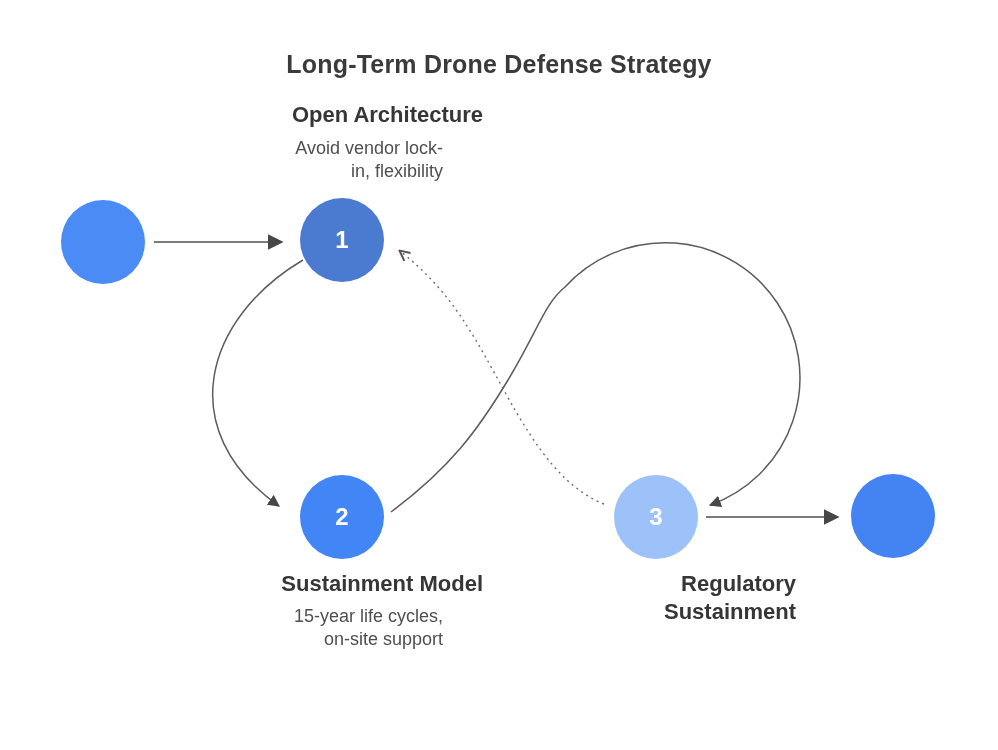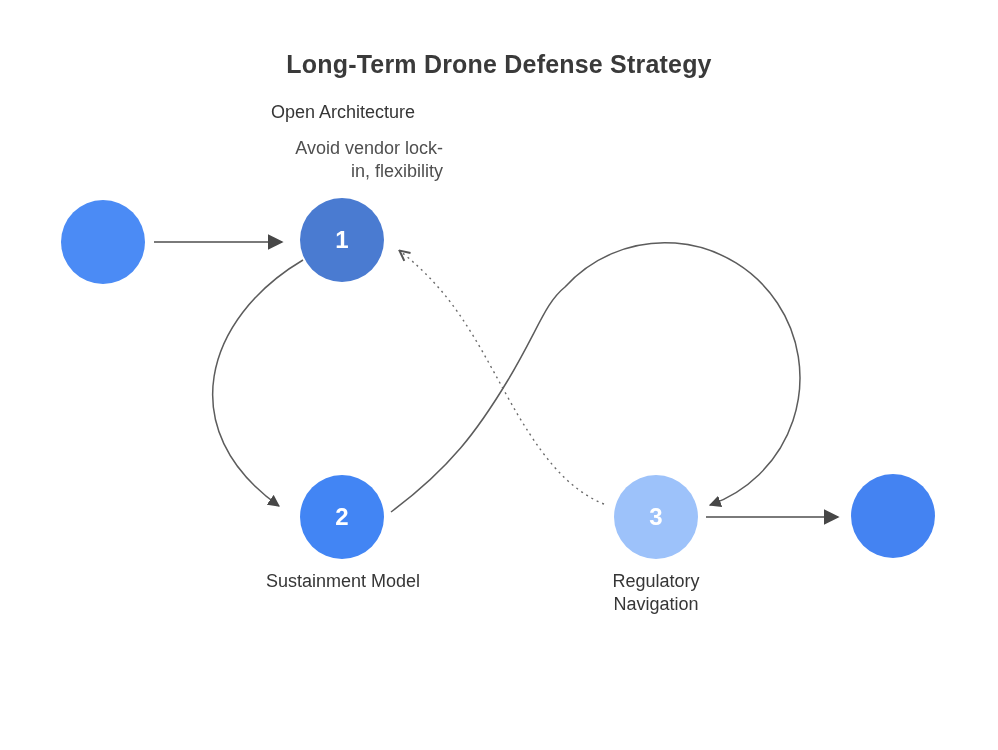--- a/index.html
+++ b/index.html
@@ -20,22 +20,22 @@
     position:absolute;width:84px;height:84px;border-radius:50%;
     display:flex;align-items:center;justify-content:center;
   }
   .node .num{color:#ffffff;font-size:24px;font-weight:bold;}
   .start-node{left:61px;top:200px;background:#4b8bf5;}
   .step1-node{left:300px;top:198px;background:#4a7bd1;}
   .step2-node{left:300px;top:475px;background:#4285f4;}
   .step3-node{left:614px;top:475px;background:#9dc2fa;}
   .end-node{left:851px;top:474px;background:#4483f2;}
   .heading{
-    position:absolute;text-align:center;
-    font-size:18px;font-weight:normal;color:#363636;
+    position:absolute;text-align:right;
+    font-size:22px;font-weight:bold;color:#363636;
     line-height:1.25;white-space:pre-line;
   }
   .subtitle{
     position:absolute;text-align:right;
     font-size:18px;color:#4f4f4f;
     line-height:1.25;white-space:pre-line;
   }
   .oa-heading{left:203px;top:101px;width:280px;}
   .oa-sub{left:243px;top:137px;width:200px;}
   .sm-heading{left:203px;top:570px;width:280px;}
@@ -85,17 +85,19 @@
     <span class="num">3</span>
   </div>
 
   <div class="node end-node"></div>
 
   <div class="heading oa-heading">Open Architecture</div>
   <div class="subtitle oa-sub">Avoid vendor lock-
 in, flexibility</div>
 
   <div class="heading sm-heading">Sustainment Model</div>
+  <div class="subtitle sm-sub">15-year life cycles,
+on-site support</div>
 
   <div class="heading rn-heading">Regulatory
-Navigation</div>
+Sustainment</div>
 
 </div>
 
 </body></html>

